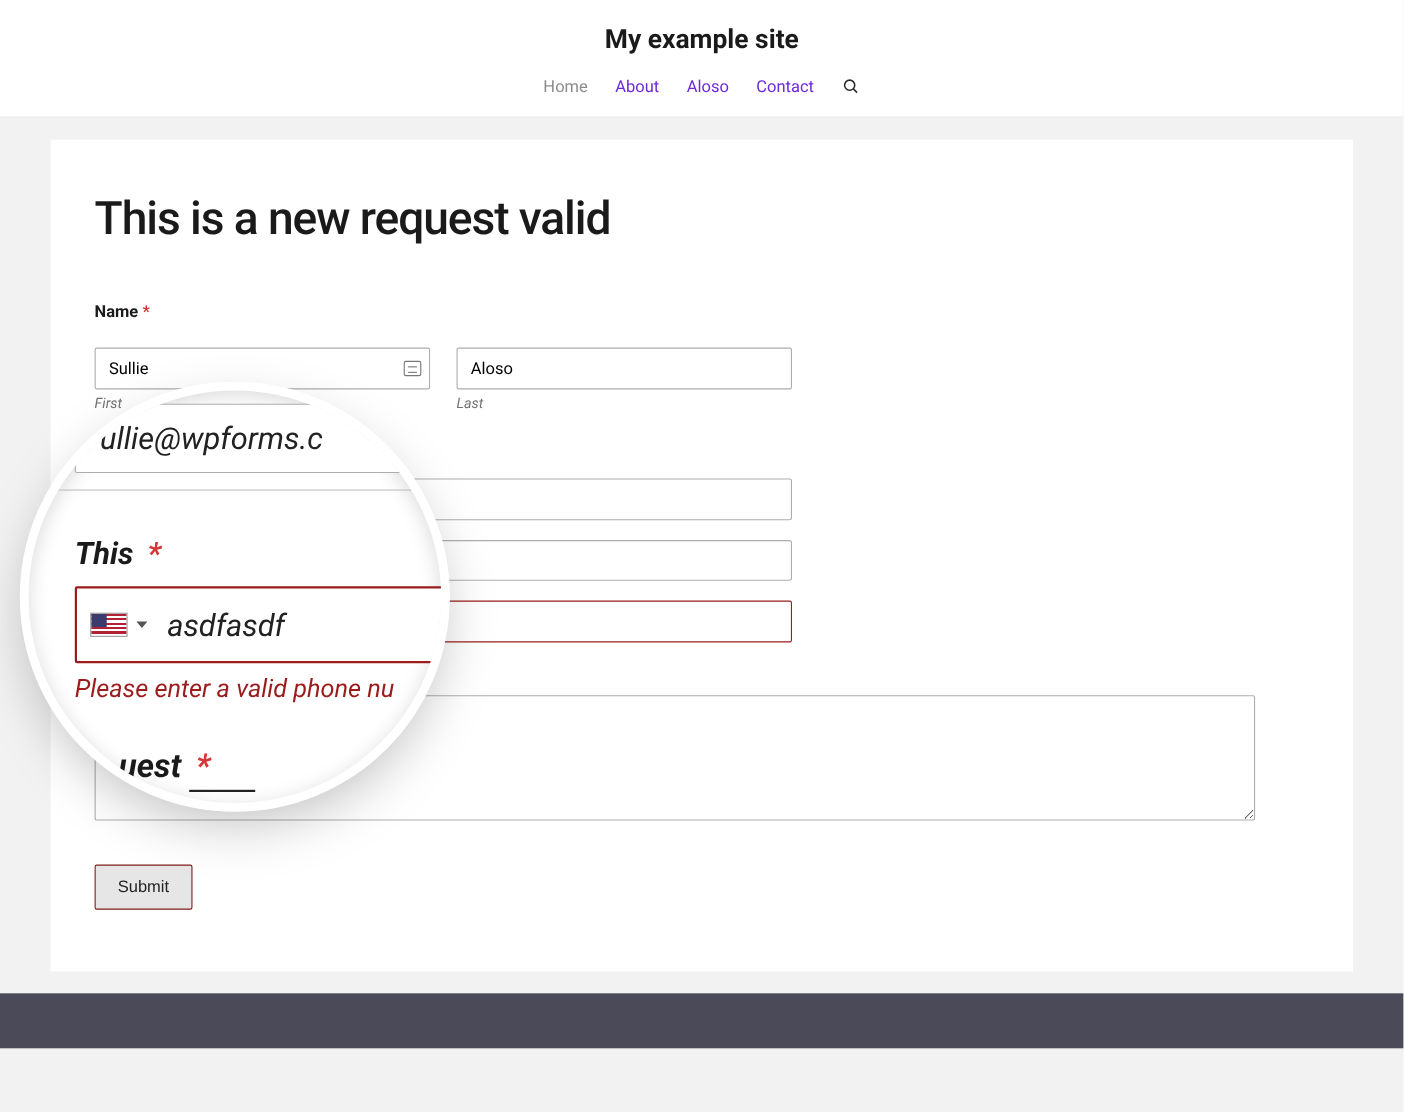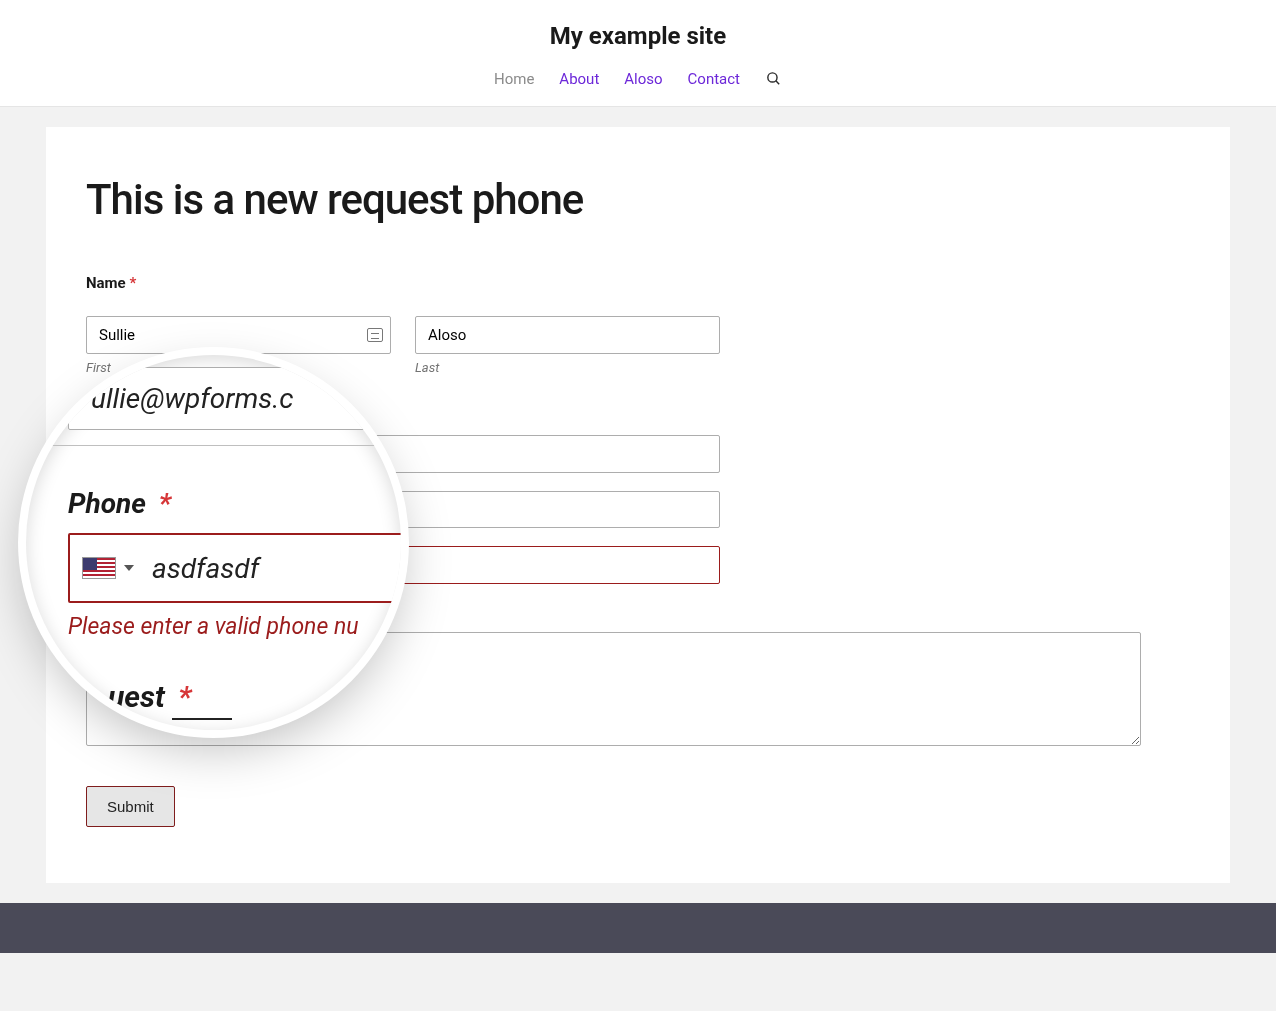--- a/index.html
+++ b/index.html
@@ -267,21 +267,21 @@
     <span class="search-icon-wrap">
       <svg viewBox="0 0 24 24" fill="none" stroke="currentColor" stroke-width="2">
         <circle cx="10.5" cy="10.5" r="6.5"></circle>
         <line x1="20" y1="20" x2="15.3" y2="15.3"></line>
       </svg>
     </span>
   </nav>
 </header>
 
 <main class="page-card">
-  <h1 class="page-title">This is a new request phone</h1>
+  <h1 class="page-title">This is a new request valid</h1>
 
   
   <div class="form-row">
     <label class="form-label">
       <span>Name</span>
       <span class="req">*</span>
     </label>
     <div class="name-split">
       <div class="name-col">
         <div class="first-wrap">
@@ -329,21 +329,21 @@
 </main>
 
 <div class="footer-strip"></div>
 
 <div class="zoom-lens">
   <div class="zoom-inner">
     <div class="zl-email">ullie@wpforms.c</div>
     <div class="zl-email-underline"></div>
 
     <div class="zl-phone-label">
-      <span>Phone</span>
+      <span>This</span>
       <span class="req">*</span>
     </div>
 
     <div class="zl-phone-box">
       <span class="flag"></span>
       <span class="caret"></span>
       <span class="val">asdfasdf</span>
     </div>
 
     <div class="zl-phone-error">Please enter a valid phone nu</div>

